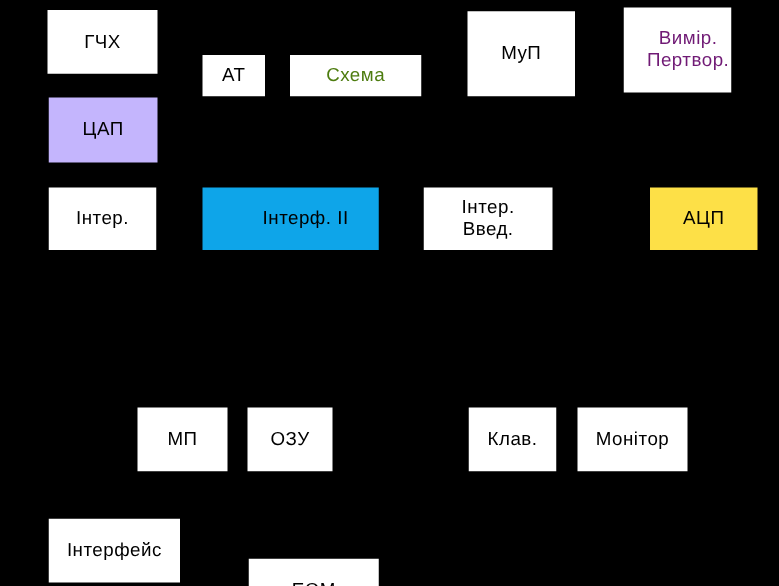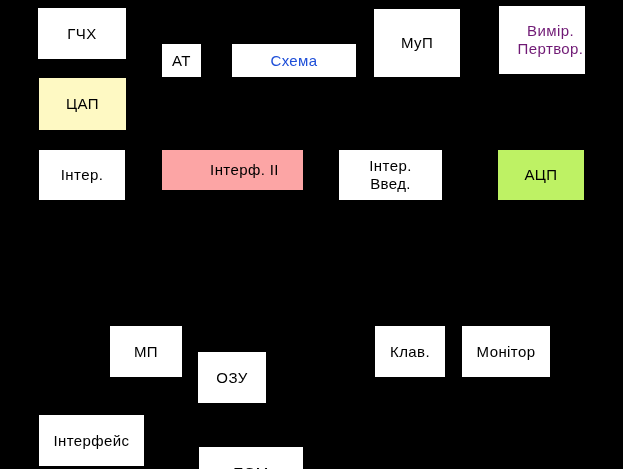--- a/index.html
+++ b/index.html
@@ -34,53 +34,53 @@
     white-space: nowrap;
   }
 </style>
 </head>
 <body>
 
 <div class="stage" style="background: rgb(0, 0, 0);">
     <div class="block" style="left: 38px; top: 8px; width: 88px; height: 51px; background: rgb(255, 255, 255); color: rgb(0, 0, 0);">
       <span class="line">ГЧХ</span>
     </div>
-    <div class="block" style="left: 162px; top: 44px; width: 39px; height: 33px; background: rgb(255, 255, 255); color: rgb(0, 0, 0);">
+    <div class="block" style="left: 162px; top: 44px; width: 50px; height: 33px; background: rgb(255, 255, 255); color: rgb(0, 0, 0);">
       <span class="line">АТ</span>
     </div>
-    <div class="block" style="left: 232px; top: 44px; width: 124px; height: 33px; background: rgb(255, 255, 255); color: #1d4ed8;">
+    <div class="block" style="left: 232px; top: 44px; width: 105px; height: 33px; background: rgb(255, 255, 255); color: #4d7c0f;">
       <span class="line">Схема</span>
     </div>
     <div class="block" style="left: 374px; top: 9px; width: 86px; height: 68px; background: rgb(255, 255, 255); color: rgb(0, 0, 0);">
       <span class="line">МуП</span>
     </div>
     <div class="block" style="left: 499px; top: 6px; width: 86px; height: 68px; background: rgb(255, 255, 255); color: #701a75; padding-left: 17px;">
       <span class="line">Вимір.</span>
       <span class="line">Пертвор.</span>
     </div>
-    <div class="block" style="left: 39px; top: 78px; width: 87px; height: 52px; background: #fef9c3; color: rgb(0, 0, 0);">
+    <div class="block" style="left: 39px; top: 78px; width: 87px; height: 52px; background: #c4b5fd; color: rgb(0, 0, 0);">
       <span class="line">ЦАП</span>
     </div>
     <div class="block" style="left: 39px; top: 150px; width: 86px; height: 50px; background: rgb(255, 255, 255); color: rgb(0, 0, 0);">
       <span class="line">Інтер.</span>
     </div>
-    <div class="block" style="left: 162px; top: 150px; width: 141px; height: 40px; background: #fca5a5; color: rgb(0, 0, 0); padding-left: 24px;">
+    <div class="block" style="left: 162px; top: 150px; width: 141px; height: 50px; background: #0ea5e9; color: rgb(0, 0, 0); padding-left: 24px;">
       <span class="line">Інтерф. ІІ</span>
     </div>
     <div class="block" style="left: 339px; top: 150px; width: 103px; height: 50px; background: rgb(255, 255, 255); color: rgb(0, 0, 0);">
       <span class="line">Інтер.</span>
       <span class="line">Введ.</span>
     </div>
-    <div class="block" style="left: 498px; top: 150px; width: 86px; height: 50px; background: #bef264; color: rgb(0, 0, 0);">
+    <div class="block" style="left: 520px; top: 150px; width: 86px; height: 50px; background: #fde047; color: rgb(0, 0, 0);">
       <span class="line">АЦП</span>
     </div>
     <div class="block" style="left: 110px; top: 326px; width: 72px; height: 51px; background: rgb(255, 255, 255); color: rgb(0, 0, 0);">
       <span class="line">МП</span>
     </div>
-    <div class="block" style="left: 198px; top: 326px; width: 68px; height: 51px; background: rgb(255, 255, 255); color: rgb(0, 0, 0); margin-top: 26px;">
+    <div class="block" style="left: 198px; top: 326px; width: 68px; height: 51px; background: rgb(255, 255, 255); color: rgb(0, 0, 0);">
       <span class="line">ОЗУ</span>
     </div>
     <div class="block" style="left: 375px; top: 326px; width: 70px; height: 51px; background: rgb(255, 255, 255); color: rgb(0, 0, 0);">
       <span class="line">Клав.</span>
     </div>
     <div class="block" style="left: 462px; top: 326px; width: 88px; height: 51px; background: rgb(255, 255, 255); color: rgb(0, 0, 0); align-items: center;">
       <span class="line">Монітор</span>
     </div>
     <div class="block" style="left: 39px; top: 415px; width: 105px; height: 51px; background: rgb(255, 255, 255); color: rgb(0, 0, 0);">
       <span class="line">Інтерфейс</span>

